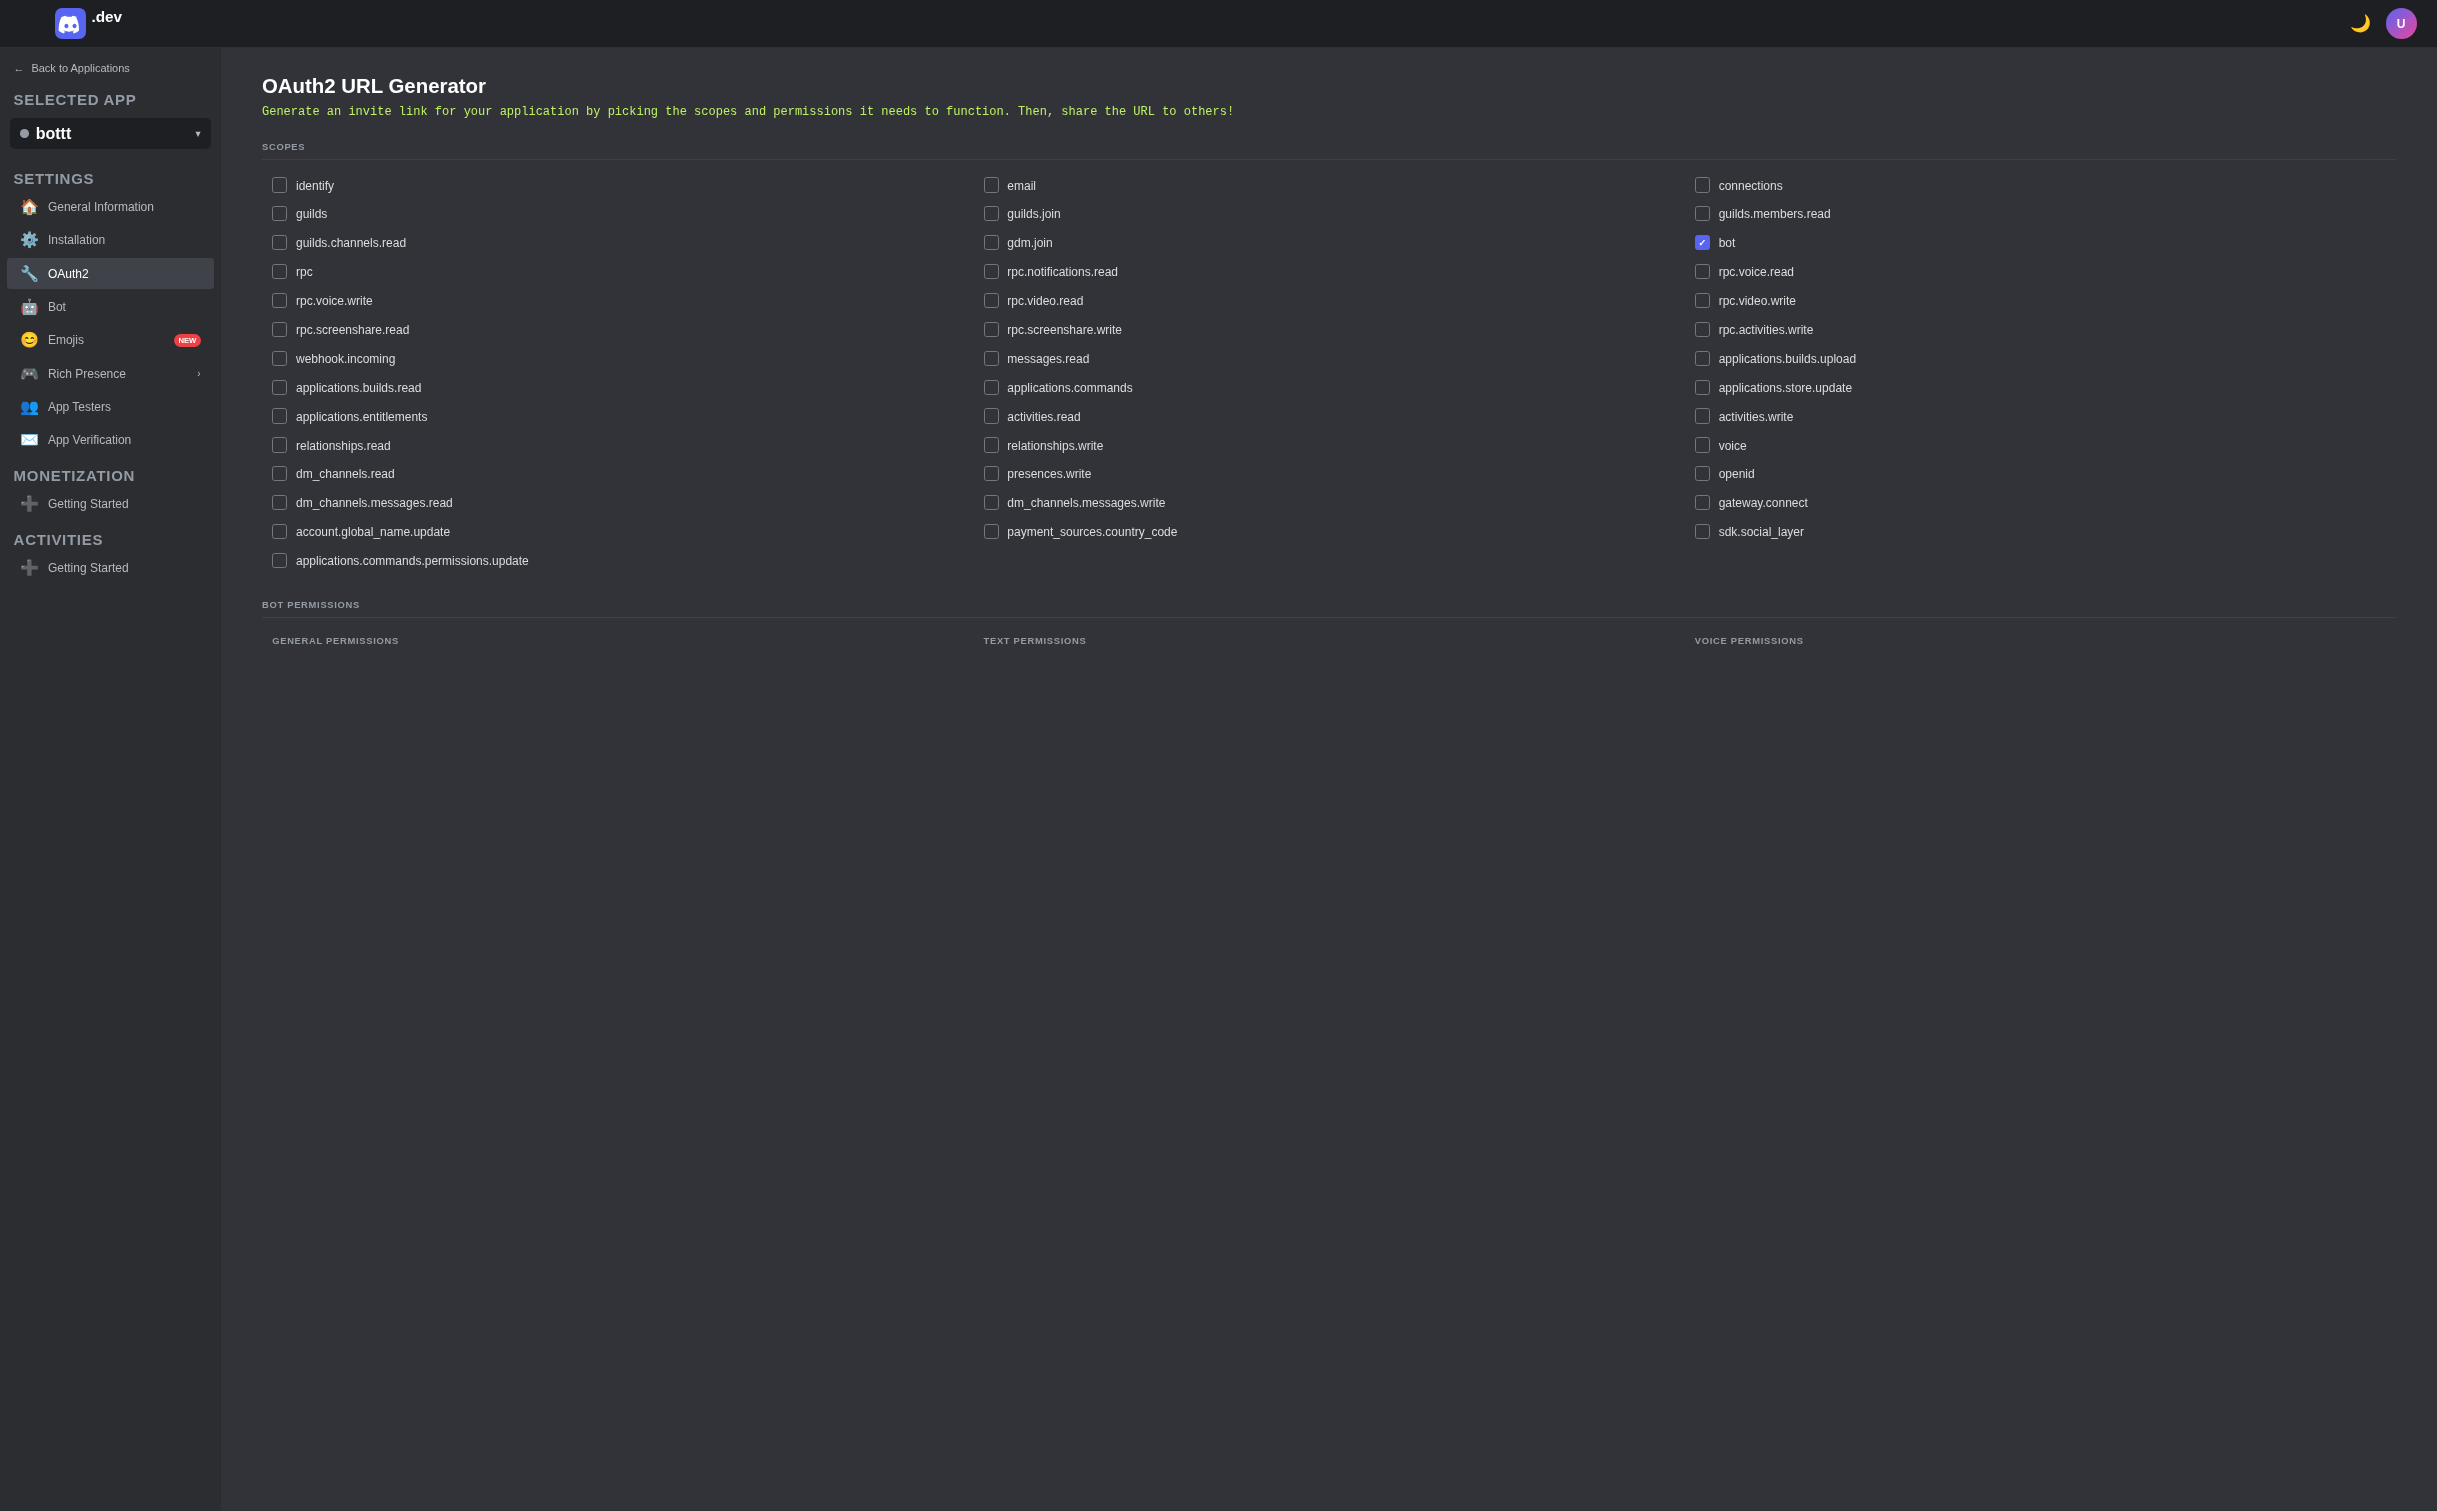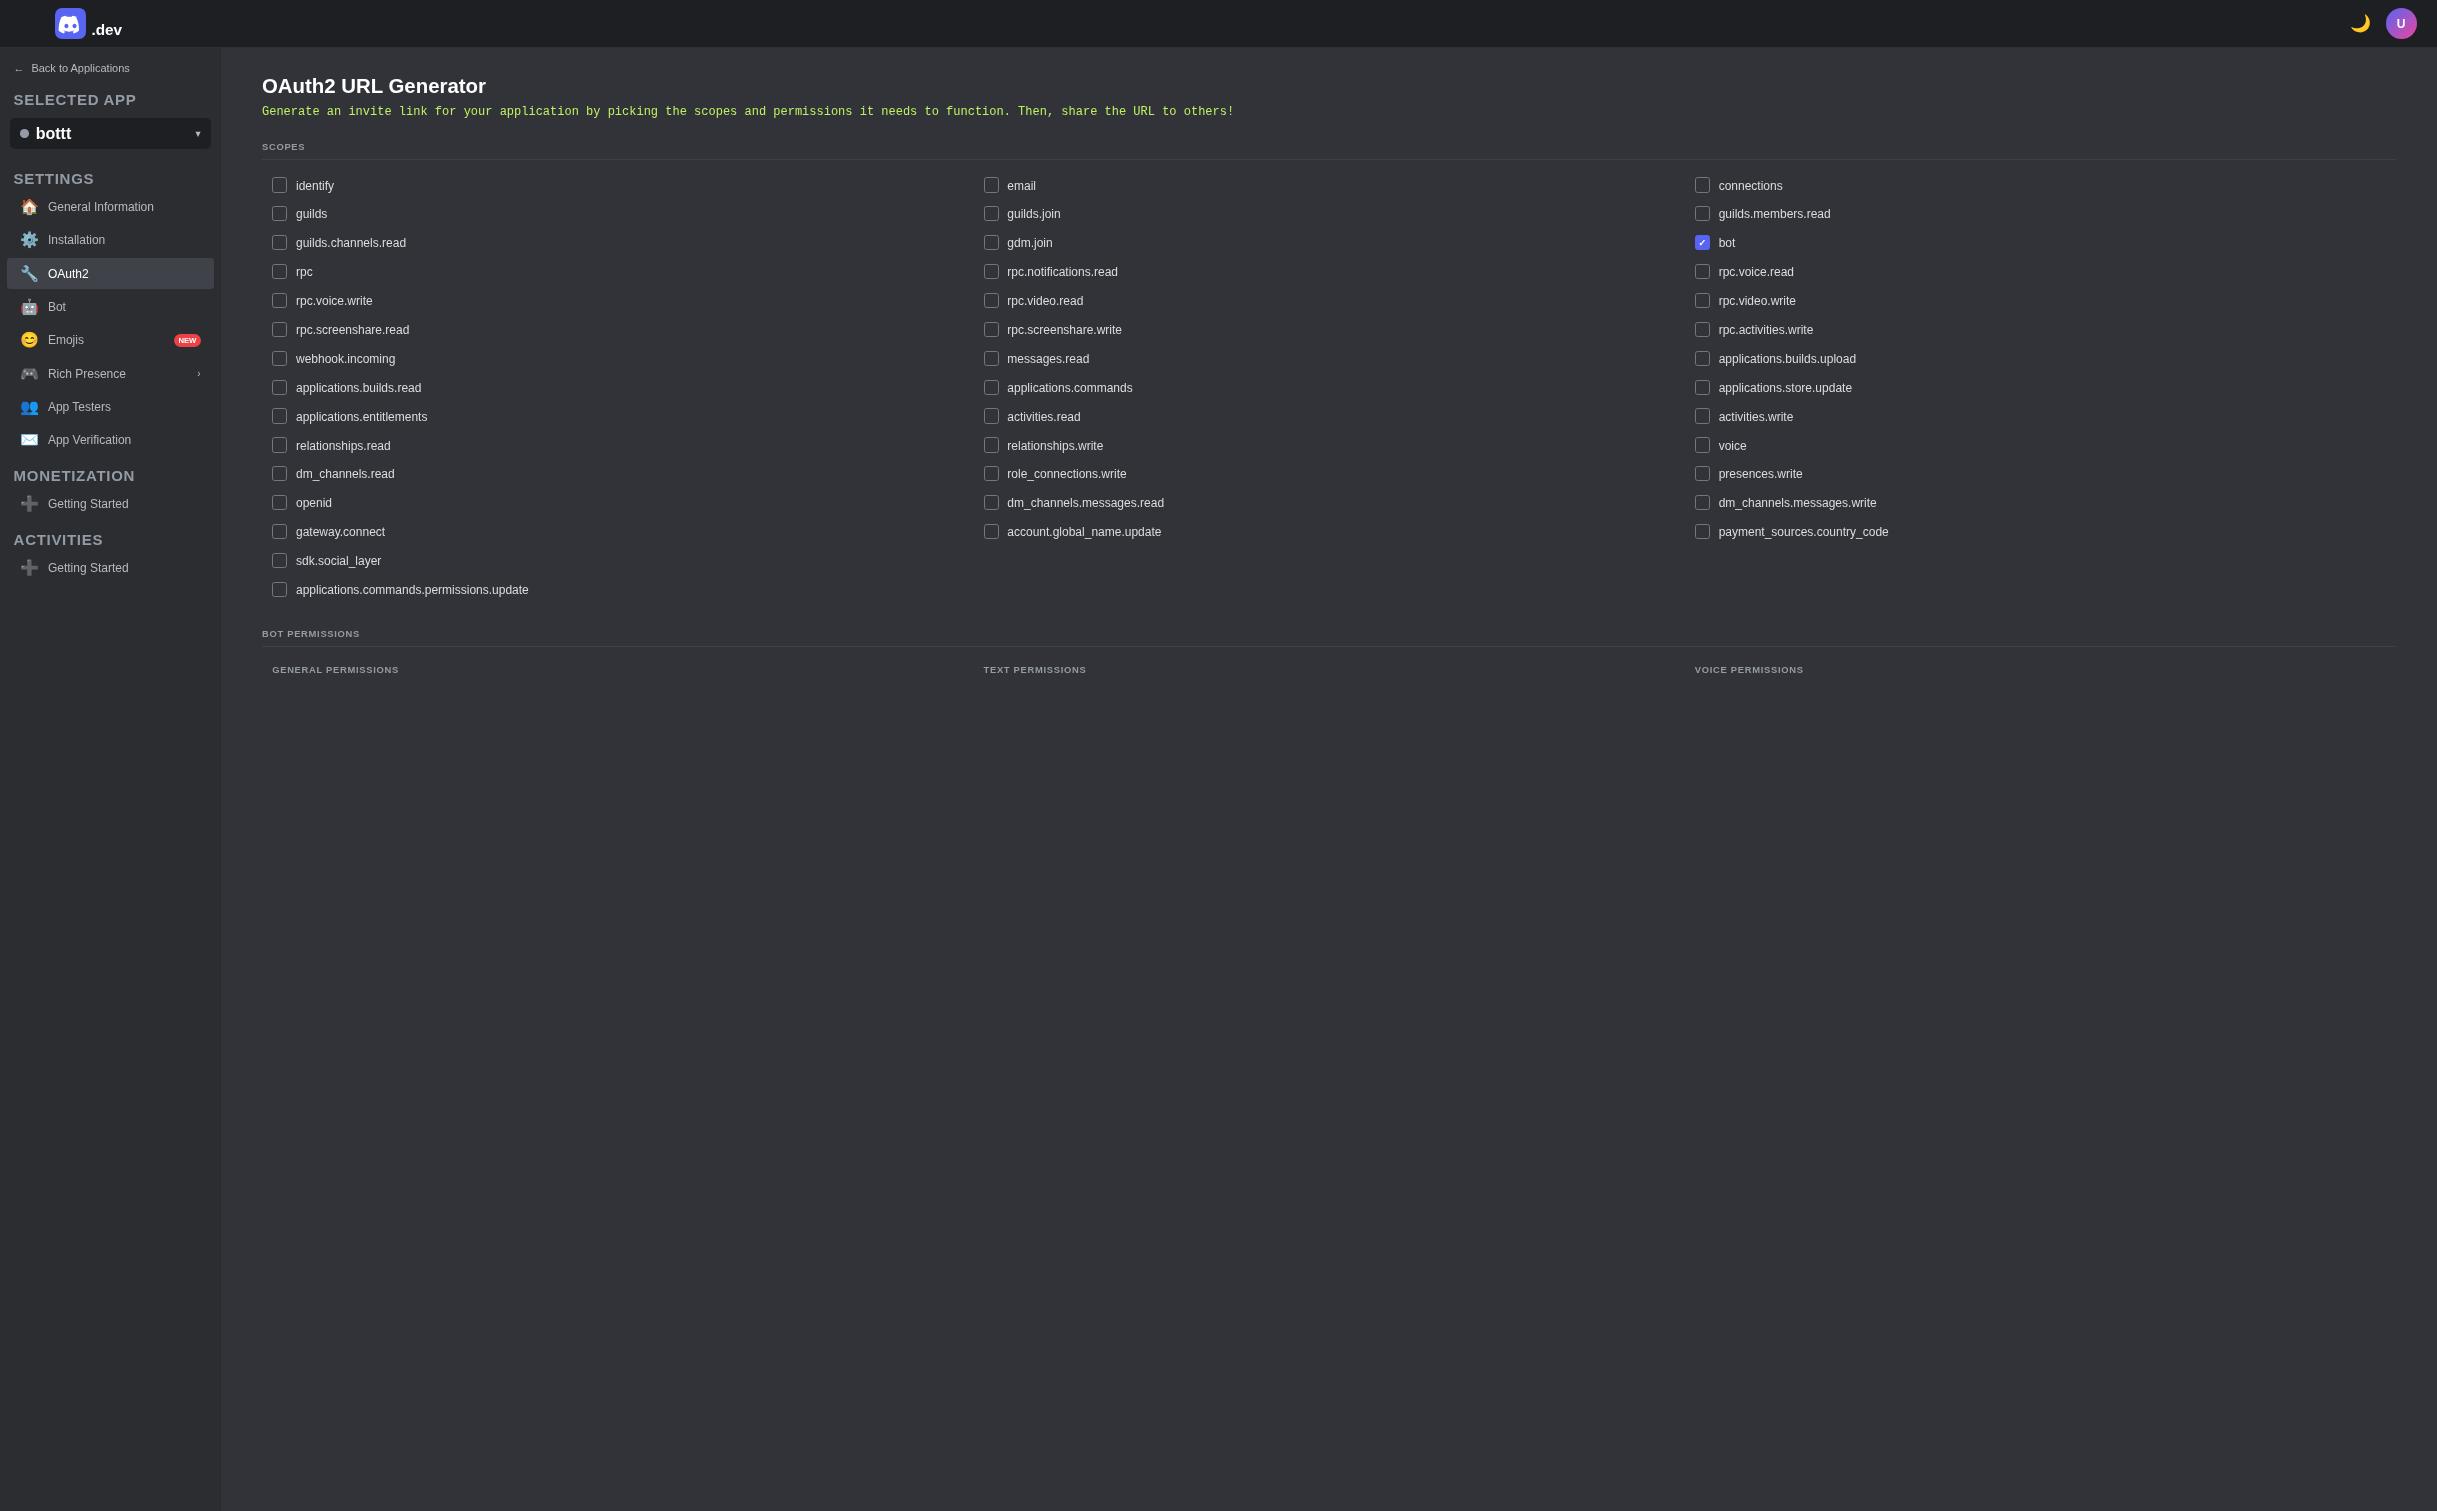--- a/index.html
+++ b/index.html
@@ -15,21 +15,21 @@
       display: flex;
       align-items: center;
       justify-content: space-between;
       background: #1e1f22;
       border-bottom: 0.9px solid #2e2f34;
       padding: 0 20.4px;
       height: 48px;
     }
     .topnav-logo {
       display: flex;
-      align-items: flex-end;
+      align-items: flex-start;
       gap: 5.1px;
       font-size: 15.3px;
       font-weight: 700;
       color: #fff;
       padding-left: 35px;
     }
     .discord-logo {
       width: 31px;
       height: 31px;
     }
@@ -449,24 +449,20 @@
         <div class="scope-item">
           <div class="scope-checkbox"></div>
           <span class="scope-label">voice</span>
         </div>
         <div class="scope-item">
           <div class="scope-checkbox"></div>
           <span class="scope-label">dm_channels.read</span>
         </div>
         <div class="scope-item">
           <div class="scope-checkbox"></div>
-          <span class="scope-label">role_connections.write</span>
-        </div>
-        <div class="scope-item">
-          <div class="scope-checkbox"></div>
           <span class="scope-label">presences.write</span>
         </div>
         <div class="scope-item">
           <div class="scope-checkbox"></div>
           <span class="scope-label">openid</span>
         </div>
         <div class="scope-item">
           <div class="scope-checkbox"></div>
           <span class="scope-label">dm_channels.messages.read</span>
         </div>

